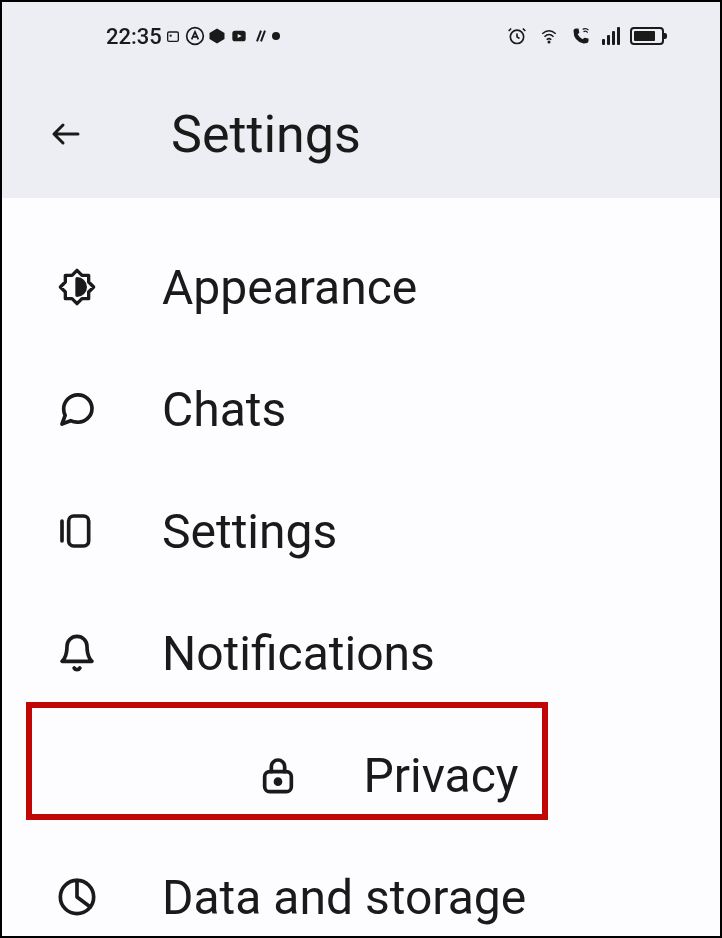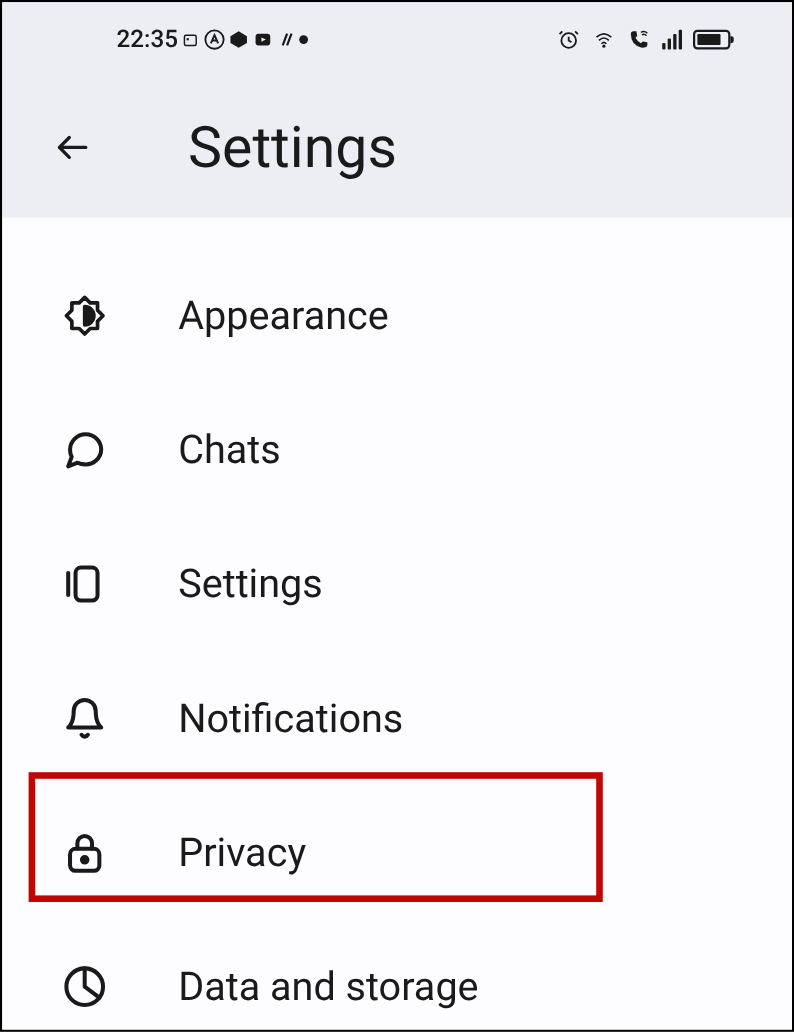--- a/index.html
+++ b/index.html
@@ -74,21 +74,21 @@
       cursor: pointer;
     }
     .menu-icon {
       width: 42px;
       height: 42px;
       display: flex;
       align-items: center;
       justify-content: center;
     }
     .menu-label {
-      font-size: 36px;
+      font-size: 48px;
       font-weight: 400;
       color: #1a1a1a;
     }
     .highlight-box {
       position: absolute;
       border: 6px solid #c10606;
       pointer-events: none;
     }
     .phone-dot {
       width: 8px;
@@ -254,21 +254,21 @@
   <div class="menu-item">
     <div class="menu-icon">
       <svg viewBox="0 0 24 24" width="40" height="40" fill="none" stroke="#1a1a1a" stroke-width="2.2" stroke-linecap="round" stroke-linejoin="round">
         <path d="M18 8A6 6 0 0 0 6 8c0 7-3 9-3 9h18s-3-2-3-9"></path>
         <path d="M13.73 21a2 2 0 0 1-3.46 0"></path>
       </svg>
     </div>
     <span class="menu-label">Notifications</span>
   </div>
 
-  <div class="menu-item" style="position:relative;">
+  <div class="menu-item" style="position:relative;justify-content:center;">
     <div class="menu-icon">
       <svg viewBox="0 0 24 24" width="40" height="40" fill="none" stroke="#1a1a1a" stroke-width="2.2" stroke-linecap="round" stroke-linejoin="round">
         <rect x="4" y="10" width="16" height="12" rx="3"></rect>
         <path d="M8 10 V7 a4 4 0 0 1 8 0 v3"></path>
         <circle cx="12" cy="16" r="1.5" fill="#1a1a1a"></circle>
       </svg>
     </div>
     <span class="menu-label">Privacy</span>
   </div>
 

